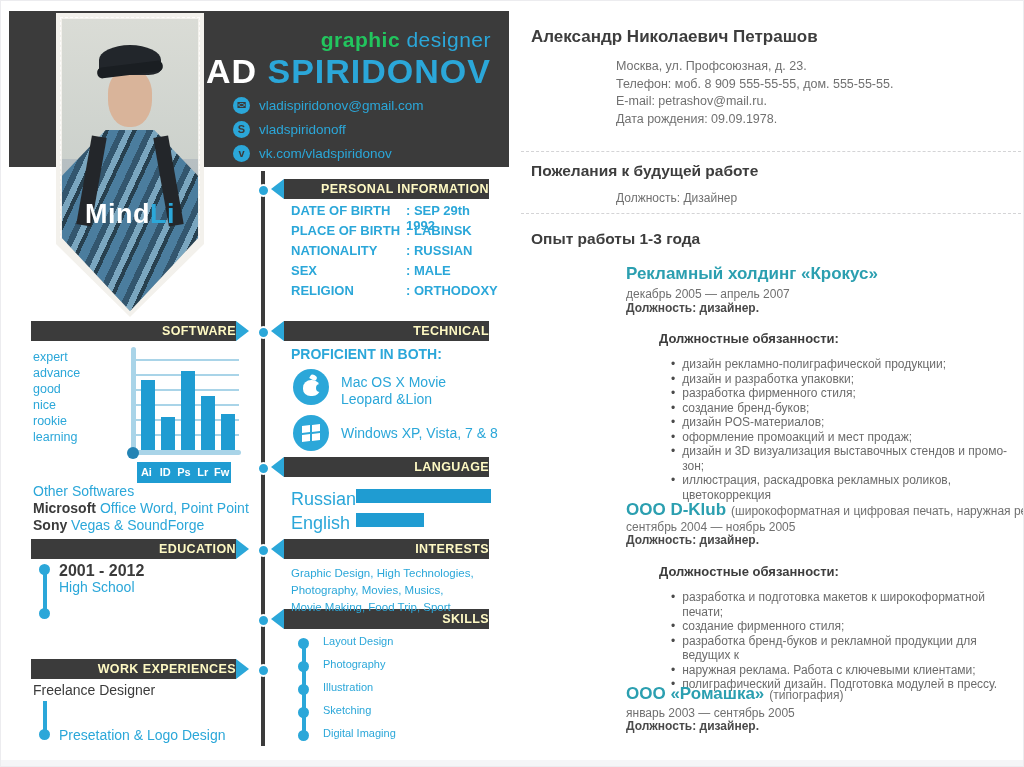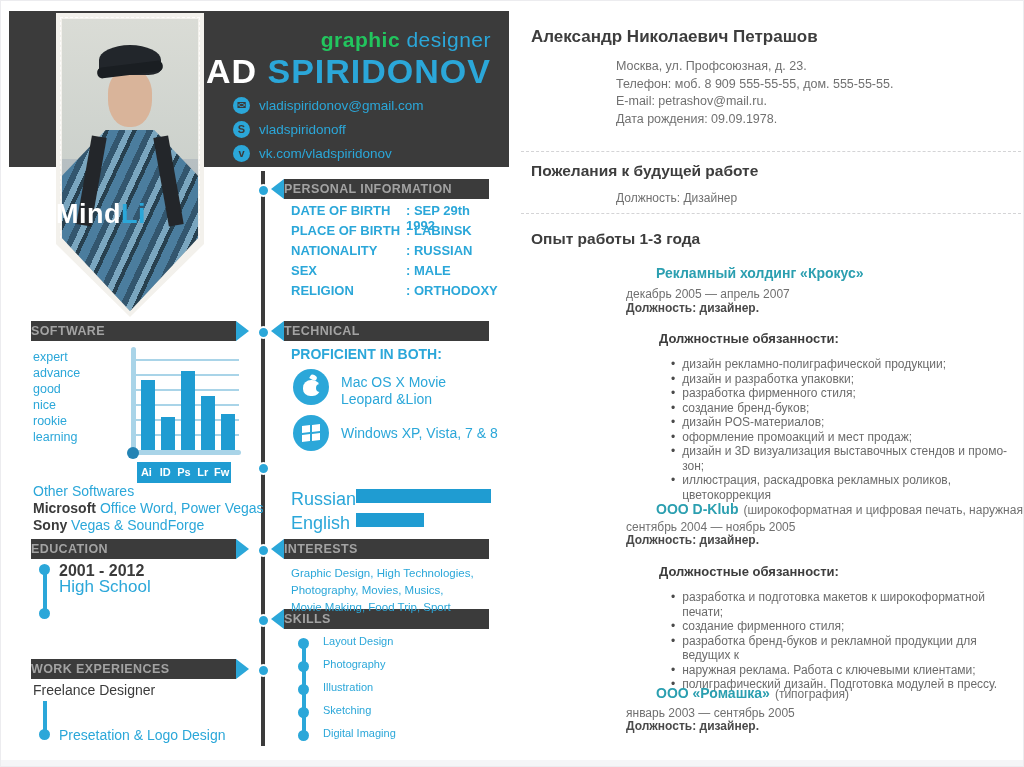--- a/index.html
+++ b/index.html
@@ -29,27 +29,27 @@
   .ph-shirt{position:absolute;left:-8px;right:-8px;bottom:0;height:62%;
     background:repeating-linear-gradient(115deg,#4b7d9e 0 9px,#33566e 9px 15px,#7aa6bf 15px 21px,#27404f 21px 25px);
     clip-path:polygon(0 30%,34% 0,66% 0,100% 30%,100% 100%,0 100%);}
   .ph-strap{position:absolute;width:15px;height:90px;background:#23262a;top:40%;}
   .ph-strap.l{left:22px;transform:rotate(10deg);}
   .ph-strap.r{right:22px;transform:rotate(-10deg);}
   .ph-face{position:absolute;left:50%;top:17%;transform:translateX(-50%);width:44px;height:58px;background:#d9b49a;border-radius:42% 42% 46% 46%;}
   .ph-cap{position:absolute;left:50%;top:9%;transform:translateX(-50%);width:62px;height:30px;background:#22262b;border-radius:50% 50% 20% 20%;}
   .ph-brim{position:absolute;left:26%;top:15.5%;width:66px;height:11px;background:#1a1e22;border-radius:5px;transform:rotate(-7deg);}
   .stitch{position:absolute;inset:4px;border:1px dashed rgba(255,255,255,.8);clip-path:polygon(0 0,100% 0,100% 75%,50% 100%,0 75%);}
-  .photo-label{position:absolute;left:0;right:0;top:186px;font-size:27px;font-weight:700;letter-spacing:.5px;}
+  .photo-label{position:absolute;left:0;right:0;top:186px;text-align:center;font-size:27px;font-weight:700;letter-spacing:.5px;}
   .photo-label .w1{color:#ffffff;}
   .photo-label .w2{color:#2ba7d9;}
 
   
-  .secbar{position:absolute;height:20px;background:#3b3b3b;color:#a3a3a3;font-size:12.5px;font-weight:700;
-    text-align:left;line-height:20px;letter-spacing:.4px;width:205px;}
+  .secbar{position:absolute;height:20px;background:#3b3b3b;color:#fef9c3;font-size:12.5px;font-weight:700;
+    text-align:right;line-height:20px;letter-spacing:.4px;width:205px;}
   .secbar.left::after{content:"";position:absolute;right:-13px;top:0;border-top:10px solid transparent;border-bottom:10px solid transparent;border-left:13px solid #2ba7d9;}
   .secbar.mid::before{content:"";position:absolute;left:-13px;top:0;border-top:10px solid transparent;border-bottom:10px solid transparent;border-right:13px solid #2ba7d9;}
 
   
   .spine{position:absolute;left:260px;top:170px;width:4px;height:575px;background:#3b3b3b;}
   .sdot{position:absolute;left:256px;width:9px;height:9px;border-radius:50%;background:#2ba7d9;border:2px solid #fff;}
 
   
   .pinfo{position:absolute;left:290px;top:202px;width:210px;}
   .pirow{display:flex;height:20px;color:#2ba7d9;font-size:13px;font-weight:600;}
@@ -80,36 +80,36 @@
   .apple-bite{position:absolute;left:23px;top:15px;width:8px;height:8px;border-radius:50%;background:#2ba7d9;}
   .win-grid{position:absolute;left:9px;top:10px;width:18px;height:16px;display:grid;grid-template-columns:1fr 1fr;gap:2px;transform:skewY(-6deg);}
   .win-grid div{background:#fff;}
 
   
   .langname{position:absolute;left:290px;color:#2ba7d9;font-size:18px;}
   .langbar{position:absolute;left:355px;height:14px;background:#1f9cd2;}
 
   
   .edu-years{color:#3b3b3b;font-weight:700;font-size:16px;}
-  .edu-line{color:#2ba7d9;font-size:17px;line-height:14px;}
+  .edu-line{color:#2ba7d9;font-size:14px;line-height:14px;}
   .tl-dot{position:absolute;width:11px;height:11px;border-radius:50%;background:#2ba7d9;}
   .tl-line{position:absolute;width:4px;background:#2ba7d9;}
   .interests{position:absolute;left:290px;top:564px;color:#2ba7d9;font-size:11.5px;line-height:17px;}
   .skilltxt{position:absolute;left:322px;color:#2ba7d9;font-size:11px;}
   .worktitle{position:absolute;left:32px;top:681px;color:#3b3b3b;font-size:14px;}
   .workitem{position:absolute;left:58px;top:726px;color:#2ba7d9;font-size:14px;}
 
   
   .ru-name{position:absolute;left:530px;top:26px;font-size:17px;font-weight:700;color:#3d3d3d;}
   .ru-contact{position:absolute;left:615px;top:57px;color:#707070;font-size:12.5px;line-height:17.5px;}
   .dash{position:absolute;left:520px;right:2px;border-top:1px dashed #d4d4d6;}
   .ru-h2{position:absolute;left:530px;font-size:15.5px;font-weight:700;color:#3d3d3d;}
   .ru-grey{position:absolute;color:#707070;font-size:12px;}
   .ru-job{position:absolute;left:625px;white-space:nowrap;overflow:hidden;}
-  .ru-job .cname{color:#2b9fb0;font-weight:700;font-size:14px;margin-left:30px;}
+  .ru-job .cname{color:#2b9fb0;font-weight:700;font-size:17px;}
   .ru-job .cnote{color:#707070;font-size:12px;margin-left:5px;}
   .ru-period{position:absolute;left:625px;color:#707070;font-size:12px;}
   .ru-pos{position:absolute;left:625px;color:#4a4a4a;font-size:12px;font-weight:700;}
   .ru-duthead{position:absolute;left:658px;color:#3d3d3d;font-size:13px;font-weight:700;}
   .ru-duties{position:absolute;left:670px;color:#6b6b6b;font-size:12px;line-height:14.5px;}
   .ru-duties .li{display:flex;}
   .ru-duties .b{color:#4a4a4a;margin-right:7px;}
 </style>
 </head>
 <body>
@@ -161,20 +161,21 @@
   <div class="sdot" style="top:183px"></div>
   <div class="sdot" style="top:325px"></div>
   <div class="sdot" style="top:461px"></div>
   <div class="sdot" style="top:543px"></div>
   <div class="sdot" style="top:613px"></div>
   <div class="sdot" style="top:663px"></div>
 
   <div class="secbar mid" style="left:283px;top:178px"><span>PERSONAL INFORMATION</span></div>
   <div class="secbar left" style="left:30px;top:320px"><span>SOFTWARE</span></div>
   <div class="secbar mid" style="left:283px;top:320px"><span>TECHNICAL</span></div>
+  <div class="secbar mid" style="left:283px;top:456px"><span>LANGUAGE</span></div>
   <div class="secbar left" style="left:30px;top:538px"><span>EDUCATION</span></div>
   <div class="secbar mid" style="left:283px;top:538px"><span>INTERESTS</span></div>
   <div class="secbar mid" style="left:283px;top:608px"><span>SKILLS</span></div>
   <div class="secbar left" style="left:30px;top:658px"><span>WORK EXPERIENCES</span></div>
 
   <div class="pinfo">
     <div class="pirow">
         <span class="pl">DATE OF BIRTH</span>
         <span class="pv">: SEP 29th 1992</span>
       </div>
@@ -225,21 +226,21 @@
       <div class="badge">Ai</div>
       <div class="badge">ID</div>
       <div class="badge">Ps</div>
       <div class="badge">Lr</div>
       <div class="badge">Fw</div>
     </div>
   </div>
 
   <div class="othersoft">
     <div class="blue">Other Softwares</div>
-    <div><b>Microsoft</b><span class="blue"> Office Word, Power Vegas</span></div>
+    <div><b>Microsoft</b><span class="blue"> Office Word, Point Point</span></div>
     <div><b>Sony</b><span class="blue"> Vegas &amp; SoundForge</span></div>
   </div>
 
   <div class="prof">PROFICIENT IN BOTH:</div>
   <div class="ticon" style="top:368px">
     <div class="apple-body"></div>
     <div class="apple-leaf"></div>
     <div class="apple-bite"></div>
   </div>
   <div class="ttext" style="top:373px">

